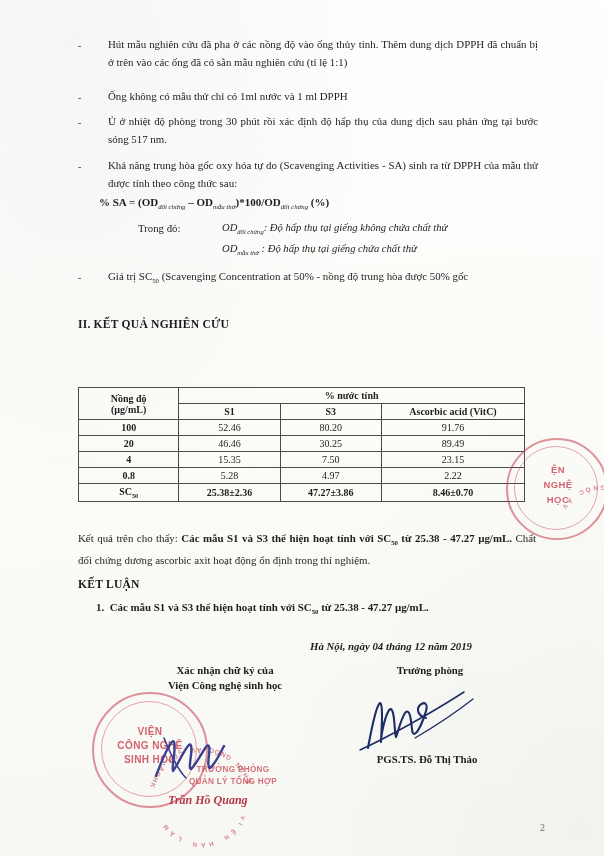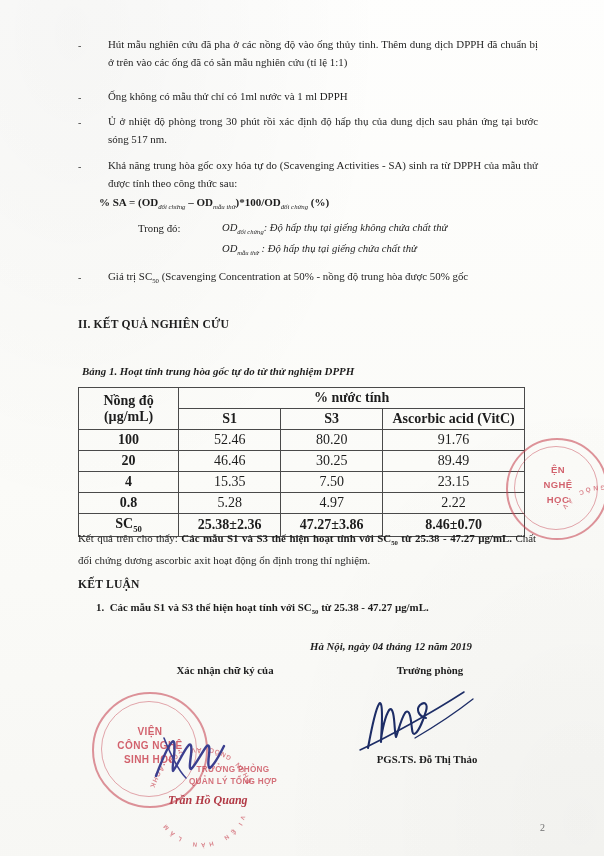--- a/index.html
+++ b/index.html
@@ -34,21 +34,21 @@
   .hd{position:absolute;font-size:11.6px;font-weight:bold;letter-spacing:.2px;}
   .cap{position:absolute;font-size:10.9px;font-weight:bold;font-style:italic;}
 
   .formula{position:absolute;font-size:11px;font-weight:bold;}
   .tdo{position:absolute;font-size:10.8px;text-align:right;}
   .defit{position:absolute;font-size:10.6px;font-style:italic;}
   sub{font-size:.62em;}
   .subi{font-size:.62em;font-style:italic;font-weight:normal;}
 
   
-  .tbl{position:absolute;border-collapse:collapse;font-size:14px;padding-left:7px;}
+  .tbl{position:absolute;border-collapse:collapse;font-size:10px;padding-left:7px;}
   .tbl td,.tbl th{
     border:1px solid #4a4a4a;
     padding:2px 3px;text-align:center;vertical-align:middle;
     font-weight:normal;
   }
   .tbl th{font-weight:bold;}
   .tbl .lbl{font-weight:bold;}
   .tbl .last td{font-weight:bold;}
 
   
@@ -135,21 +135,20 @@
   <div class="bullet-row" style="left:78px;top:268px;width:465px;">
     <span class="dash">-</span>
     <span class="btxt">
       <span class="ind"><span>Giá trị SC</span><sub>50</sub><span> (Scavenging Concentration at 50% - nồng độ trung hòa được 50% gốc</span></span>
     </span>
   </div>
 
   <div class="hd" style="left:78px;top:318px;">II. KẾT QUẢ NGHIÊN CỨU</div>
 
 
-  <div class="cap" style="left:82px;top:365px;">Bảng 1. Hoạt tính trung hòa gốc tự do từ thử nghiệm DPPH</div>
 
   <table class="tbl" style="left:78px;top:387px;width:447px;">
     <thead>
       <tr>
         <th rowspan="2" style="width:100px;">
           <div>Nồng độ</div>
           <div>(µg/mL)</div>
         </th>
         <th colspan="3">% nước tính</th>
       </tr>
@@ -200,20 +199,21 @@
   <div class="hd" style="left:78px;top:578px;">KẾT LUẬN</div>
 
   <div class="para" style="left:96px;top:599px;width:440px;font-weight:bold;">
     <span>1.</span>&nbsp;&nbsp;<span>Các mẫu S1 và S3 thể hiện hoạt tính với SC</span><sub>50</sub><span> từ 25.38 - 47.27 µg/mL.</span>
   </div>
 
   <div class="sigdate" style="left:310px;top:640px;">Hà Nội, ngày 04 tháng 12  năm 2019</div>
 
   <div class="sig b" style="left:130px;top:663px;width:190px;">
     <div>Xác nhận chữ ký của</div>
+    <div>Viện Công nghệ sinh học</div>
   </div>
 
   <div class="sig b" style="left:355px;top:663px;width:150px;">Trưởng phòng</div>
 
   <div class="sig b" style="left:332px;top:752px;width:190px;">PGS.TS. Đỗ Thị Thảo</div>
 
   <svg class="sig-ink" style="left:352px;top:676px;" width="150" height="85" viewBox="0 0 150 85">
     <g fill="none" stroke="#1d2d66" stroke-width="2.1" stroke-linecap="round" stroke-linejoin="round">
       <path d="M16,72 C20,50 24,33 27,28 C29,25 30,30 30,40 C30,52 29,62 29,66 C29,60 32,44 36,36 C39,30 41,34 42,43 C43,52 43,60 44,61 C46,56 49,43 53,37 C56,33 58,37 59,45 C60,52 60,58 62,58 C66,57 71,45 74,35 C76,28 73,25 68,29 C64,33 66,40 74,42"></path>
       <path d="M8,74 C34,62 78,38 112,16" stroke-width="1.5"></path>

